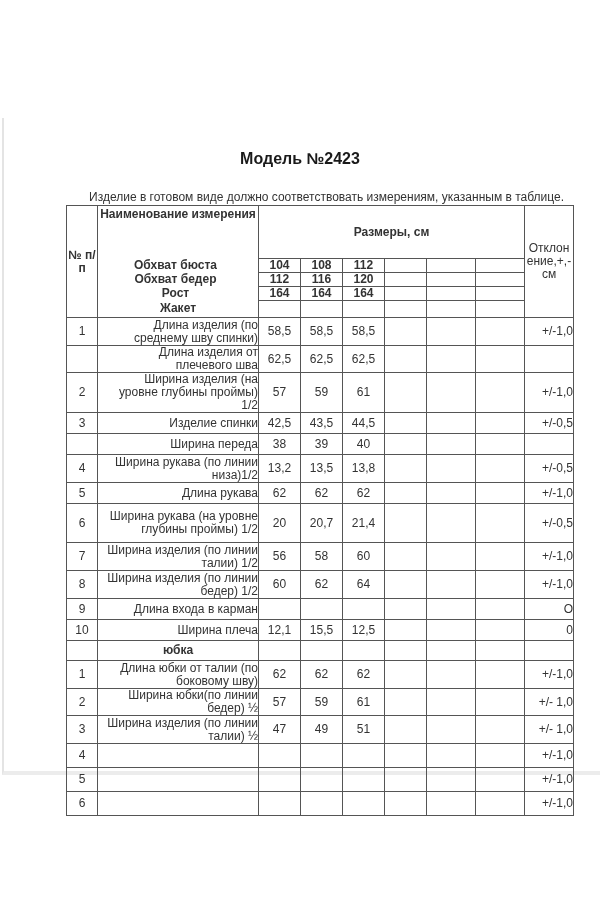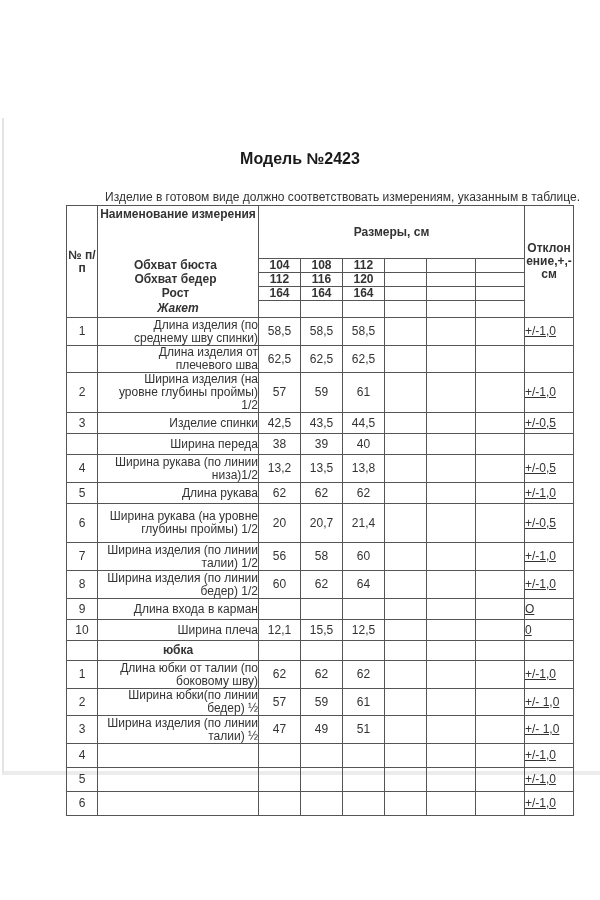--- a/index.html
+++ b/index.html
@@ -2,34 +2,34 @@
 <html><head>
 <meta charset="utf-8">
 <style>
   html, body { margin: 0; padding: 0; background: #ffffff; }
   body { width: 600px; height: 900px; position: relative; overflow: hidden;
          font-family: "Liberation Sans", sans-serif; color: #222; }
   .frame { position: absolute; left: 2px; top: 118px; width: 598px; height: 657px;
            border-left: 2px solid #e4e4e4; border-bottom: 4px solid #ececec; box-sizing: border-box; }
   .title { position: absolute; left: 0; width: 600px; top: 150px; text-align: center;
            font-weight: bold; font-size: 16px; color: #1a1a1a; }
-  .subtitle { position: absolute; left: 66px; width: 514px; top: 190px; text-align: right;
+  .subtitle { position: absolute; left: 50px; width: 514px; top: 190px; text-align: right;
               font-size: 12px; color: #333; white-space: nowrap; }
   table.spec { position: absolute; left: 66px; top: 205px; border-collapse: collapse;
                table-layout: fixed; width: 507px; }
   table.spec td { border: 1px solid #555; padding: 0; font-size: 12px; color: #333;
                   vertical-align: middle; line-height: 13px; }
   .c-num { text-align: center; }
   .c-name { padding-left: 5px !important; text-align: right; }
   .c-val { text-align: center; font-size: 12.5px; }
-  .c-tol { text-align: left; font-size: 10px; color: #444; text-decoration: underline; }
+  .c-tol { text-align: right; font-size: 10px; color: #444; }
   .hdr-name { text-align: center; font-weight: bold; font-size: 12px; line-height: 14px; }
   .hdr-size { text-align: center; font-weight: bold; font-size: 12px; }
   .hdr-num { text-align: center; font-weight: bold; font-size: 10px; line-height: 12px; margin-left: 13px; }
-  .hdr-tol { text-align: center; font-weight: bold; font-size: 10px; line-height: 13px; }
+  .hdr-tol { text-align: center; font-weight: normal; font-size: 10px; line-height: 13px; }
   .param-label { text-align: center; padding-right: 5px !important; font-weight: bold; font-size: 11px; }
   .param-val { text-align: center; font-weight: bold; font-size: 11px; }
   .section { text-align: center; font-weight: bold; font-size: 12px; }
   .noborder-top { border-top: none !important; }
   .noborder-bottom { border-bottom: none !important; }
 </style>
 </head>
 <body>
 
 <div class="frame"></div>
@@ -76,21 +76,21 @@
       </tr>
       <tr style="height: 14px;">
         <td class="param-label noborder-top noborder-bottom">Рост</td>
         <td class="param-val">164</td>
         <td class="param-val">164</td>
         <td class="param-val">164</td>
         <td class="param-val"></td>
         <td class="param-val"></td>
         <td class="param-val"></td>
       </tr>
-      <tr style="height: 17px; font-style: italic;">
+      <tr style="height: 17px;">
         <td class="section noborder-top">Жакет</td>
         <td class="c-val"></td>
         <td class="c-val"></td>
         <td class="c-val"></td>
         <td class="c-val"></td>
         <td class="c-val"></td>
         <td class="c-val"></td>
       </tr>
       <tr style="height: 28px;">
         <td class="c-num">1</td>

